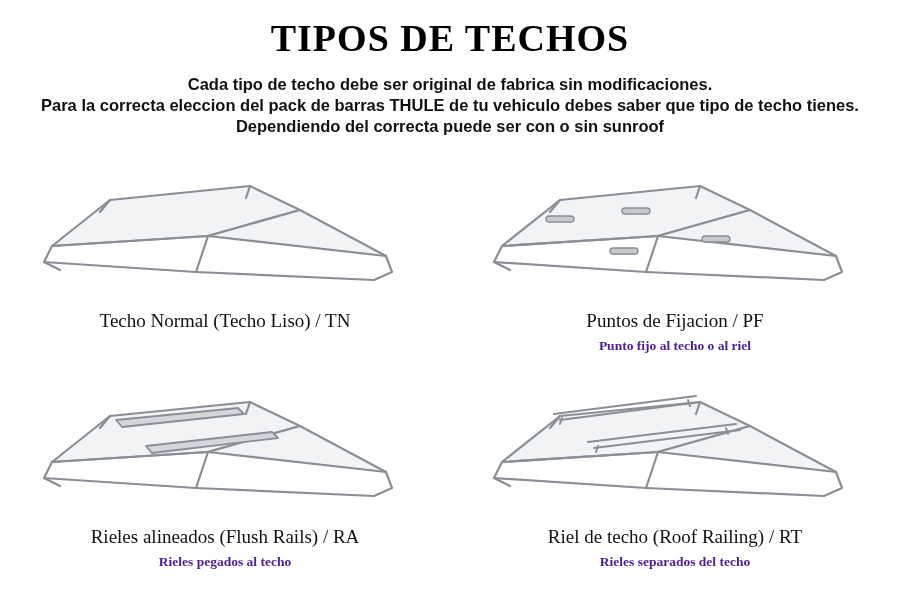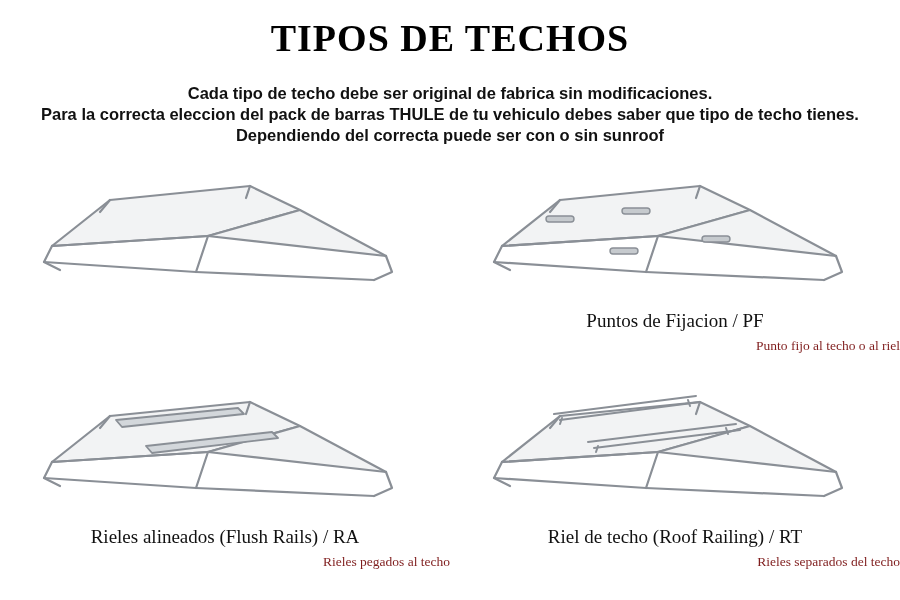--- a/index.html
+++ b/index.html
@@ -20,21 +20,21 @@
     height: 600px;
     position: relative;
     box-sizing: border-box;
     padding: 0;
   }
   .title {
     text-align: center;
     font-size: 38px;
     font-weight: bold;
     letter-spacing: 1px;
-    margin: 16px 0 23px 0;
+    margin: 16px 0 14px 0;
     color: #000000;
     font-family: "Liberation Serif", serif;
   }
   .subtitle-block {
     text-align: center;
     margin: 0 auto;
     width: 860px;
   }
   .subtitle-line {
     font-size: 16.5px;
@@ -81,24 +81,25 @@
     text-align: center;
     font-size: 19px;
     color: #111111;
     font-family: "Liberation Serif", serif;
   }
   .subcaption {
     position: absolute;
     left: 0;
     top: 174px;
     width: 450px;
-    text-align: right;
+    text-align: center;
     font-size: 13.5px;
-    color: #7f1d1d;
+    color: #4c1d95;
     font-family: "Liberation Serif", serif;
+    font-weight: bold;
   }
 </style>
 </head>
 <body>
 
 <div class="page">
 
   <div class="title">TIPOS DE TECHOS</div>
 
   <div class="subtitle-block">
@@ -119,20 +120,21 @@
             <path d="M52 82 L208 72"></path>
             <path d="M52 82 L44 98 L60 106"></path>
             <path d="M386 92 L392 108 L374 116"></path>
             <path d="M208 72 L196 108"></path>
             <path d="M44 98 L196 108 L374 116"></path>
             <path d="M110 36 L100 48"></path>
             <path d="M250 22 L246 34"></path>
           </g>
         </svg>
       </div>
+      <div class="caption">Techo Normal (Techo Liso) / TN</div>
       <div class="subcaption"></div>
     </div>
 
     <div class="cell r0c1">
       <div class="art">
         <svg viewBox="0 0 450 148" xmlns="http://www.w3.org/2000/svg">
           <g fill="none" stroke="#8a8f96" stroke-width="2.2" stroke-linejoin="round" stroke-linecap="round">
             <path d="M52 82 L110 36 L250 22 L300 46 L208 72 Z" fill="#f2f3f4"></path>
             <path d="M208 72 L300 46 L386 92" fill="#f2f3f4"></path>
             <path d="M208 72 L386 92"></path>

